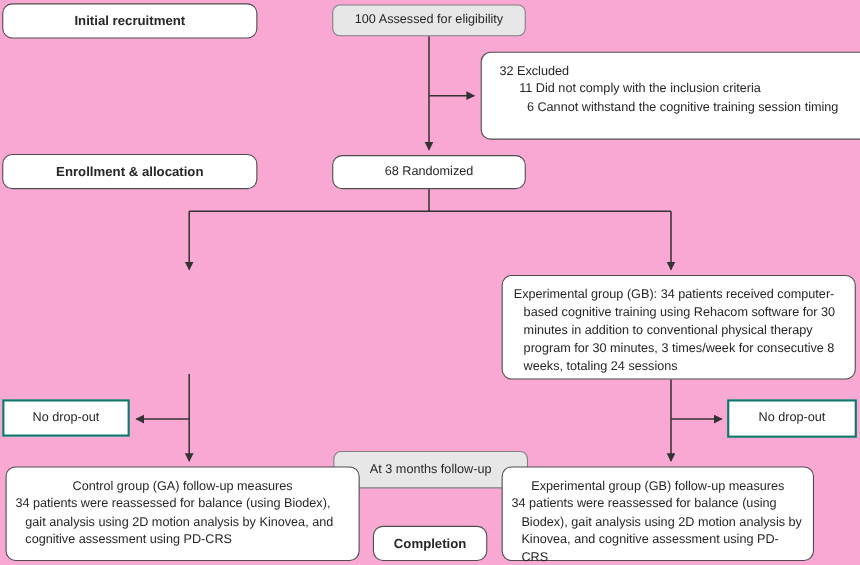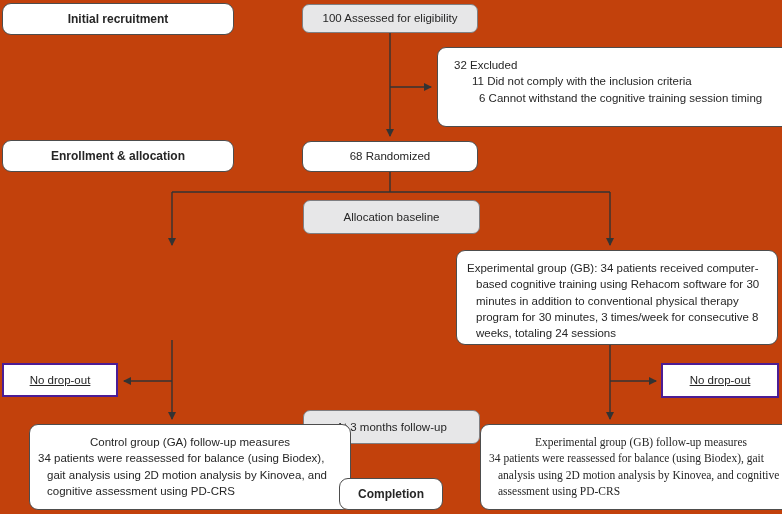--- a/index.html
+++ b/index.html
@@ -1,40 +1,40 @@
 <!DOCTYPE html>
 <html><head>
 <meta charset="utf-8">
 <style>
   html,body{margin:0;padding:0;background:#ffffff;}
   #canvas{
-    position:relative;width:782px;height:514px;background:#c2410c;
+    position:relative;width:782px;height:514px;background:#f9a8d4;
     font-family:"Liberation Sans","DejaVu Sans",sans-serif;
     color:#262626;overflow:hidden;
   }
   .box{
     position:absolute;box-sizing:border-box;background:#ffffff;
     border:1.4px solid #4d4d4d;border-radius:9px;
     display:flex;align-items:center;justify-content:center;
     font-size:11.5px;line-height:1.4;text-align:center;z-index:2;
   }
   .stage{font-weight:bold;font-size:12px;}
   .shaded{background:#e7e7e8;border:1.2px solid #7f7f82;border-radius:7px;}
-  .square{border-radius:0;border:2px solid #4c1d95;text-decoration:underline;}
+  .square{border-radius:0;border:2px solid #0f766e;}
   .textbox{
     align-items:flex-start;justify-content:flex-start;
     flex-direction:column;text-align:left;font-size:11.5px;line-height:1.42;
   }
   .excluded-box{padding:9px 8px 6px 8px;}
   .excluded-box .title{padding-left:8px;}
   .excluded-box .reason{padding-left:26px;}
   .excluded-box .reason.last{padding-left:33px;}
   .group-box{padding:16px 8px 8px 10px;display:block;}
   .group-box p{margin:0;text-indent:-9px;padding-left:9px;}
-  .followup-box{padding:9px 8px 6px 8px;display:block;margin-left:24px;}
+  .followup-box{padding:9px 8px 6px 8px;display:block;}
   .followup-box .fu-title{text-align:center;text-indent:0;}
   .followup-box .fu-body{margin:0;text-indent:-9px;padding-left:9px;}
   svg#connectors{position:absolute;left:0;top:0;z-index:1;}
 </style>
 </head>
 <body>
 
 <div id="canvas">
 
   <svg id="connectors" width="782" height="514">
@@ -64,38 +64,37 @@
   <div class="box textbox excluded-box" style="left:437px;top:47px;width:381px;height:80px;">
     <div class="title">32 Excluded</div>
     <div class="reason">11 Did not comply with the inclusion criteria</div>
     <div class="reason last">6 Cannot withstand the cognitive training session timing</div>
   </div>
 
   <div class="box stage" style="left:2px;top:140px;width:232px;height:32px;">Enrollment &amp; allocation</div>
 
   <div class="box" style="left:302px;top:141px;width:176px;height:31px;">68 Randomized</div>
 
-  <div class="box shaded" style="left:303px;top:200px;width:177px;height:34px;">Allocation baseline</div>
 
 
   <div class="box textbox group-box" style="left:456px;top:250px;width:322px;height:95px;padding-top:9px;">
     <p>Experimental group (GB): 34 patients received computer-based cognitive training using Rehacom software for 30 minutes in addition to conventional physical therapy program for 30 minutes, 3 times/week for consecutive 8 weeks, totaling 24 sessions</p>
   </div>
 
   <div class="box square" style="left:2px;top:363px;width:116px;height:34px;">No drop-out</div>
 
   <div class="box shaded" style="left:303px;top:365px;width:177px;height:34px;margin-top:45px;">At 3 months follow-up</div>
 
   <div class="box square" style="left:661px;top:363px;width:118px;height:35px;">No drop-out</div>
 
   <div class="box textbox followup-box" style="left:5px;top:424px;width:322px;height:86px;">
     <div class="fu-title" style="width: 100%;">Control group (GA) follow-up measures</div>
     <p class="fu-body">34 patients were reassessed for balance (using Biodex), gait analysis using 2D motion analysis by Kinovea, and cognitive assessment using PD-CRS</p>
   </div>
 
   <div class="box stage" style="left:339px;top:478px;width:104px;height:32px;">Completion</div>
 
-  <div class="box textbox followup-box" style="left:456px;top:424px;width:322px;height:86px;font-family:Liberation Serif, serif;">
+  <div class="box textbox followup-box" style="left:456px;top:424px;width:284px;height:86px;">
     <div class="fu-title" style="width: 100%;">Experimental group (GB)  follow-up measures</div>
     <p class="fu-body">34 patients were reassessed for balance (using Biodex), gait analysis using 2D motion analysis by Kinovea, and cognitive assessment using PD-CRS</p>
   </div>
 
 </div>
 
 </body></html>

